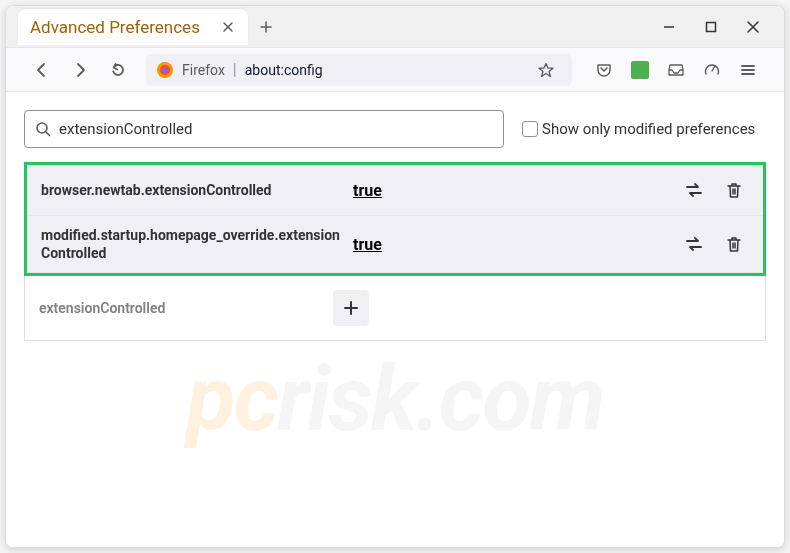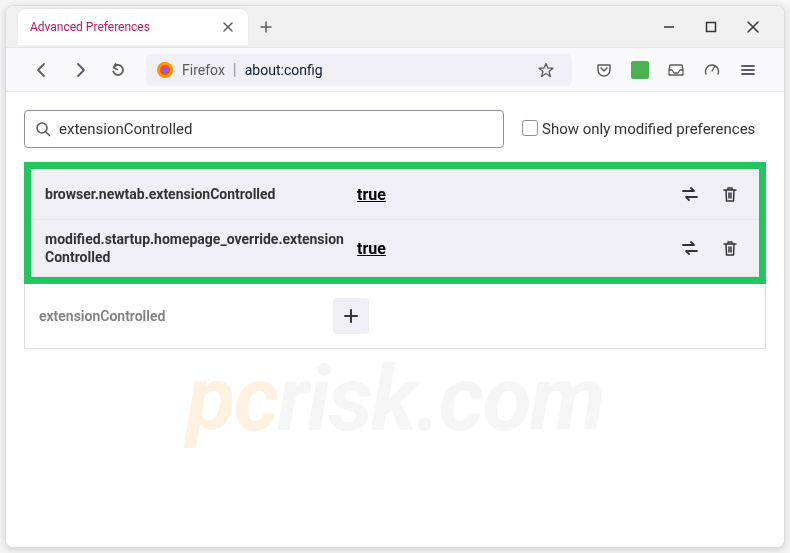--- a/index.html
+++ b/index.html
@@ -2,21 +2,21 @@
 <html><head>
   <meta charset="utf-8">
   <style>
     * { margin: 0; padding: 0; box-sizing: border-box; font-family: -apple-system, BlinkMacSystemFont, "Segoe UI", Roboto, sans-serif; }
     body { width: 790px; height: 553px; background: #f5f5f5; position: relative; overflow: hidden; }
     .window { width: 780px; height: 543px; margin: 5px; background: #fff; border: 1px solid #ddd; border-radius: 8px; display: flex; flex-direction: column; overflow: hidden; box-shadow: 0 2px 8px rgba(0,0,0,0.15); }
     
     .titlebar { height: 42px; display: flex; align-items: center; background: #f0f0f0; border-bottom: 1px solid #e5e5e5; padding: 0 4px; }
     .tab-strip { display: flex; align-items: center; gap: 4px; padding-left: 8px; }
     .tab { display: flex; align-items: center; background: #fff; border-radius: 8px 8px 0 0; padding: 8px 12px; height: 36px; gap: 10px; box-shadow: 0 -1px 2px rgba(0,0,0,0.05); min-width: 230px; }
-    .tab-title { font-size: 12px; color: #be185d; flex: 1; }
+    .tab-title { font-size: 17px; color: #a16207; flex: 1; }
     .tab-close { width: 16px; height: 16px; display: flex; align-items: center; justify-content: center; cursor: pointer; border-radius: 4px; }
     .newtab-btn { width: 28px; height: 28px; display: flex; align-items: center; justify-content: center; border-radius: 4px; cursor: pointer; font-size: 18px; color: #5b5b5b; }
     .window-controls { margin-left: auto; display: flex; gap: 24px; padding-right: 18px; align-items: center; }
     .wc-btn { width: 18px; height: 18px; display: flex; align-items: center; justify-content: center; cursor: pointer; color: #333; }
 
     .toolbar { height: 44px; display: flex; align-items: center; gap: 6px; padding: 0 20px; background: #f9f9fb; border-bottom: 1px solid #e5e5e5; }
     .nav-btn { width: 32px; height: 32px; display: flex; align-items: center; justify-content: center; border-radius: 4px; cursor: pointer; color: #5b5b66; }
     .urlbar { flex: 1; height: 32px; background: #f0f0f4; border-radius: 6px; display: flex; align-items: center; padding: 0 10px; gap: 8px; margin: 0 6px; }
     .firefox-logo { display: flex; align-items: center; gap: 6px; }
     .urlbar-text { font-size: 14px; color: #5b5b5b; }
@@ -28,25 +28,25 @@
 
     .content { flex: 1; padding: 18px; background: #fff; position: relative; }
     .watermark { position: absolute; inset: 0; display: flex; align-items: center; justify-content: center; pointer-events: none; z-index: 0; }
     .watermark-text { font-size: 90px; font-weight: 700; font-style: italic; color: rgba(0,0,0,0.04); letter-spacing: -2px; transform: translateY(80px); }
     .watermark-text .dg { color: rgba(255,140,0,0.12); }
     .content-inner { position: relative; z-index: 1; }
 
     .search-row { display: flex; align-items: center; gap: 18px; margin-bottom: 14px; }
     .search-box { flex: 1; height: 38px; border: 1px solid #8f8f9d; border-radius: 4px; display: flex; align-items: center; padding: 0 10px; gap: 8px; max-width: 480px; }
     .search-input { border: none; outline: none; flex: 1; font-size: 15px; color: #333; background: transparent; }
-    .checkbox-group { display: flex; align-items: flex-start; gap: 4px; }
+    .checkbox-group { display: flex; align-items: center; gap: 4px; }
     .checkbox { width: 16px; height: 16px; border: 1px solid #8f8f9d; border-radius: 3px; }
     .checkbox-label { font-size: 15px; color: #333; }
 
-    .pref-list { border: 7px solid #22c55e; }
+    .pref-list { border: 3px solid #22c55e; }
     .pref-row { display: flex; align-items: center; padding: 10px 14px; border-bottom: 1px solid #e5e5e5; gap: 12px; }
     .pref-row.modified { background: #f0f0f4; font-weight: 700; }
     .pref-name { flex: 0 0 300px; font-size: 14px; color: #333; word-break: break-word; line-height: 1.3; }
     .pref-value { flex: 1; font-size: 16px; text-decoration: underline; }
     .pref-actions { display: flex; gap: 10px; align-items: center; }
     .pref-action-btn { width: 30px; height: 30px; display: flex; align-items: center; justify-content: center; cursor: pointer; border-radius: 4px; }
 
     .create-row { display: flex; align-items: center; padding: 14px; border: 1px solid #ddd; border-top: none; gap: 14px; }
     .create-name { flex: 0 0 280px; font-size: 14px; color: #808080; font-weight: 600; }
     .type-options { flex: 1; display: flex; gap: 28px; align-items: center; }

